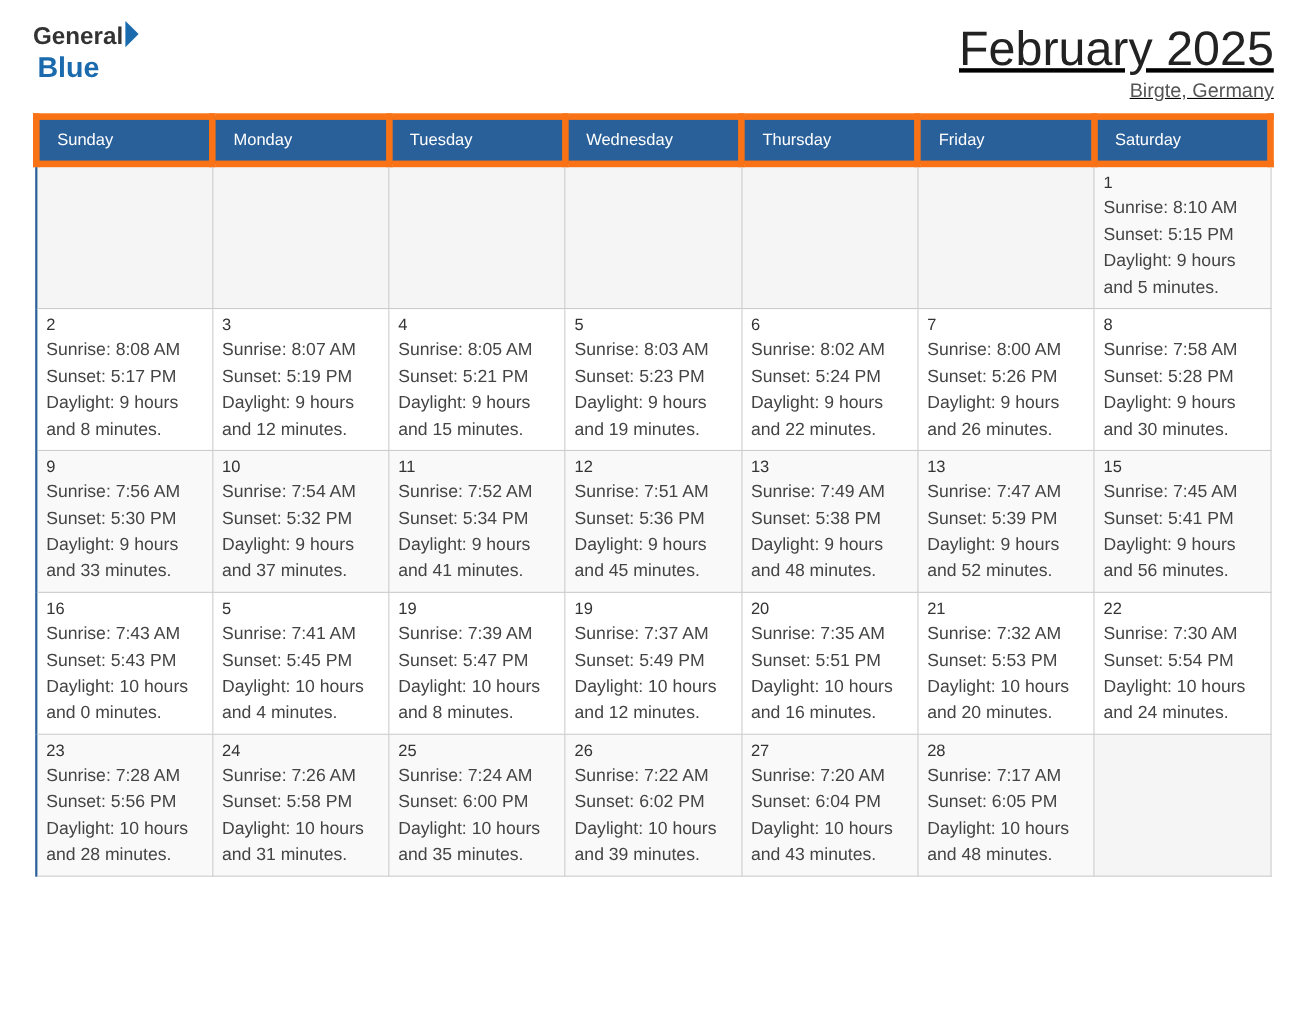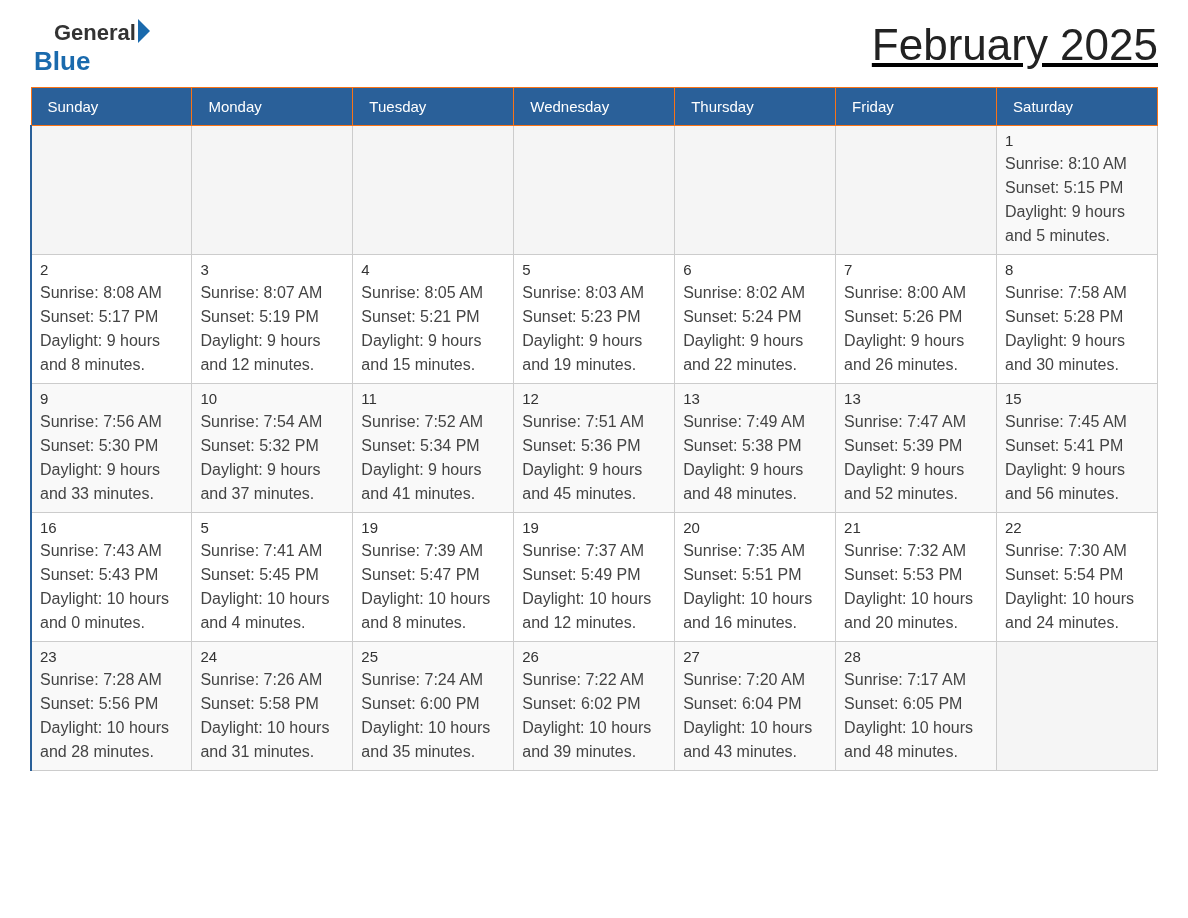--- a/index.html
+++ b/index.html
@@ -13,21 +13,20 @@
     .header {
       display: flex;
       justify-content: space-between;
       align-items: flex-start;
       margin-bottom: 10px;
     }
     .logo-text-general {
       font-size: 22px;
       font-weight: bold;
       color: #333;
-      margin-left: 24px;
     }
     .logo-arrow {
       width: 0;
       height: 0;
       border-left: 12px solid #1a6aad;
       border-top: 12px solid transparent;
       border-bottom: 12px solid transparent;
       margin-left: 2px;
       margin-top: -4px;
     }
@@ -65,21 +64,21 @@
       border-collapse: collapse;
       margin-top: 8px;
     }
     thead tr th {
       background-color: #2a6099;
       color: #fff;
       padding: 10px 16px;
       font-size: 15px;
       font-weight: normal;
       text-align: left;
-      border: 1px solid #f97316;
+      border: 6px solid #f97316;
     }
     tbody tr td {
       vertical-align: top;
       padding: 6px 8px;
       border: 1px solid #ccc;
       font-size: 12.5px;
       color: #333;
       width: 14.28%;
       min-height: 100px;
       height: 110px;
@@ -116,20 +115,21 @@
 <div class="header">
   <div class="logo-wrapper">
     <div class="logo-line1">
       <span class="logo-text-general">General</span>
       <div class="logo-arrow"></div>
     </div>
     <span class="logo-text-blue">Blue</span>
   </div>
   <div class="title-section">
     <div class="month-title">February 2025</div>
+    <div class="location">Birgte, Germany</div>
   </div>
 </div>
 
 <table>
   <thead>
     <tr>
     <th>Sunday</th>
         <th>Monday</th>
         <th>Tuesday</th>
         <th>Wednesday</th>

